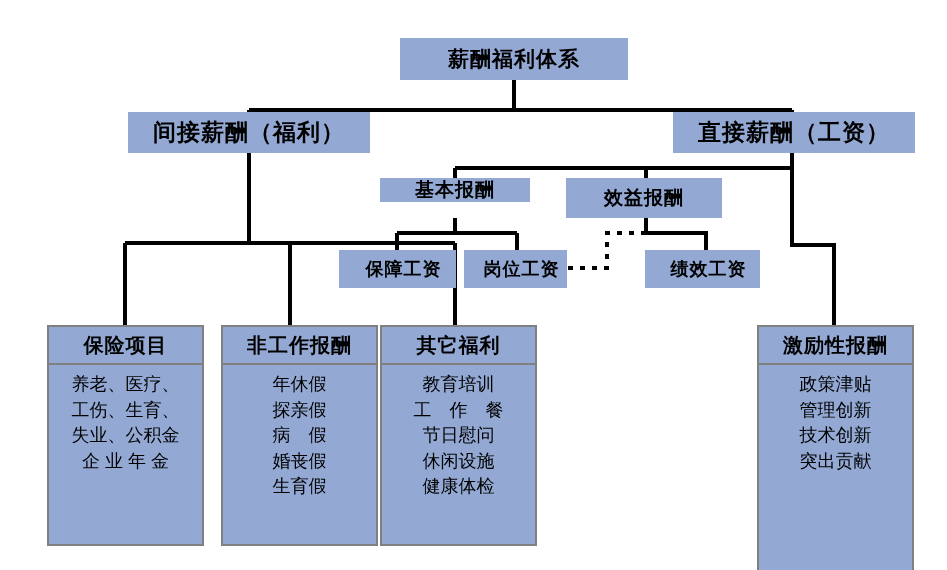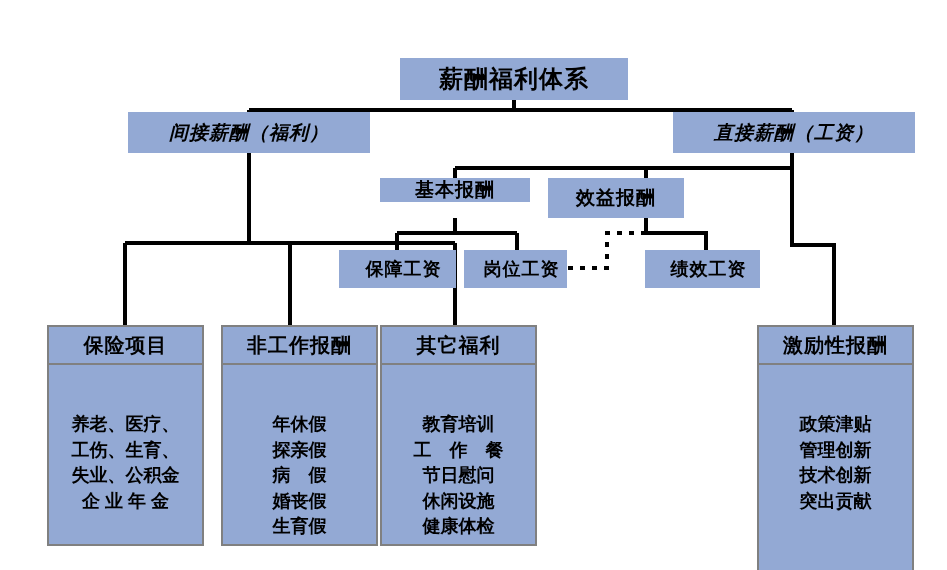--- a/index.html
+++ b/index.html
@@ -33,34 +33,33 @@
     display: flex;
     align-items: center;
     justify-content: center;
     text-align: center;
     box-sizing: border-box;
     font-weight: 700;
     letter-spacing: 1px;
     white-space: nowrap;
     z-index: 3;
   }
-  .node.lvl1 { font-size: 24px; margin-top: 20px; }
-  .node.lvl2 { font-size: 19px; font-style: italic; }
+  .node.lvl1 { font-size: 21px; }
+  .node.lvl2 { font-size: 23px; }
   .node.lvl3 { font-size: 19px; }
   .node.lvl4 { font-size: 18px; padding-left: 12px; }
 
   .panel {
     position: absolute;
     background: #93a9d4;
     border: 2px solid #808080;
     box-sizing: border-box;
     z-index: 3;
     display: flex;
     flex-direction: column;
-    gap: 40px;
   }
   .panel-head {
     height: 38px;
     flex: 0 0 38px;
     display: flex;
     align-items: center;
     justify-content: center;
     font-size: 20px;
     font-weight: 700;
     letter-spacing: 1px;
@@ -70,21 +69,21 @@
   }
   .panel-body {
     flex: 1 1 auto;
     padding-top: 7px;
     display: flex;
     flex-direction: column;
     align-items: center;
   }
   .panel-line {
     font-size: 18px;
-    font-weight: 700;
+    font-weight: 400;
     line-height: 1.42;
     color: #000000;
     text-align: center;
     white-space: nowrap;
   }
   .panel-line.spaced { letter-spacing: 5px; text-indent: 5px; }
 </style>
 </head>
 <body>
 
@@ -124,21 +123,21 @@
       <path d="M646,233 L607,233 L607,268 L567,268"></path>
     </g>
   </svg>
 
   <div class="node lvl1" style="left:400px; top:38px; width:228px; height:42px;">薪酬福利体系</div>
 
   <div class="node lvl2" style="left:128px; top:112px; width:242px; height:41px;">间接薪酬（福利）</div>
   <div class="node lvl2" style="left:673px; top:112px; width:242px; height:41px;">直接薪酬（工资）</div>
 
   <div class="node lvl3" style="left:380px; top:178px; width:150px; height:24px;">基本报酬</div>
-  <div class="node lvl3" style="left:548px; top:178px; width:136px; height:40px;">效益报酬</div>
+  <div class="node lvl3" style="left:566px; top:178px; width:156px; height:40px;">效益报酬</div>
 
   <div class="node lvl4" style="left:339px; top:250px; width:117px; height:38px;">保障工资</div>
   <div class="node lvl4" style="left:464px; top:250px; width:103px; height:38px;">岗位工资</div>
   <div class="node lvl4" style="left:645px; top:250px; width:115px; height:38px;">绩效工资</div>
 
   <div class="panel" style="left:47px; top:325px; width:157px; height:221px;">
     <div class="panel-head">保险项目</div>
     <div class="panel-body">
       <div class="panel-line">养老、医疗、</div>
       <div class="panel-line">工伤、生育、</div>

